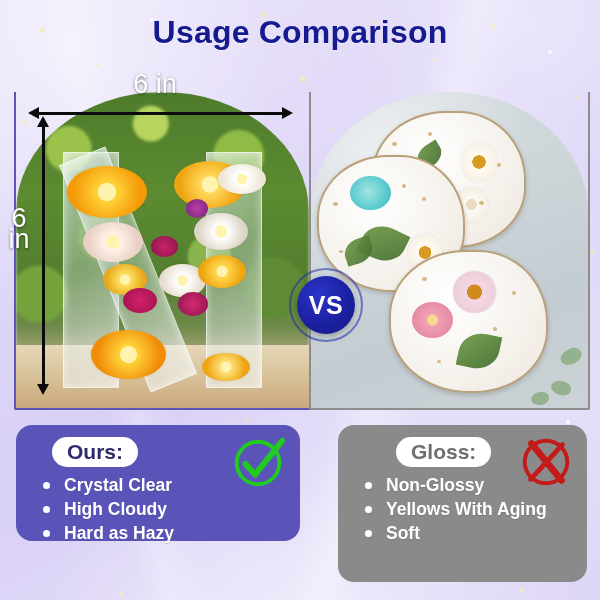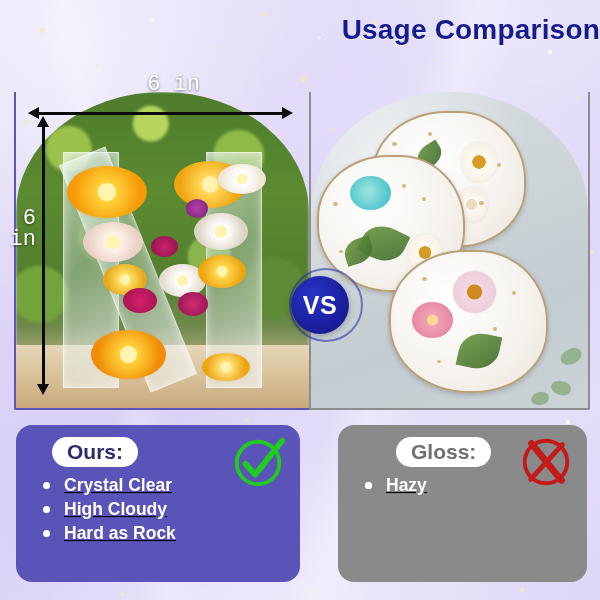--- a/index.html
+++ b/index.html
@@ -21,22 +21,22 @@
   .sp{position:absolute;border-radius:50%;background:#f3e9b8;opacity:.85;}
   .sp.w{background:#ffffff;}
   .veil{position:absolute;inset:0;pointer-events:none;
     background:
       linear-gradient(105deg, rgba(255,255,255,0) 58%, rgba(255,255,255,.30) 63%, rgba(255,255,255,0) 70%),
       linear-gradient(80deg, rgba(255,255,255,0) 20%, rgba(255,255,255,.22) 24%, rgba(255,255,255,0) 30%);
   }
 
   
   #title{
-    position:absolute;left:0;right:0;top:14px;text-align:right;
-    font-size:28px;font-weight:bold;letter-spacing:.2px;
+    position:absolute;left:0;right:0;top:14px;text-align:center;
+    font-size:32px;font-weight:bold;letter-spacing:.2px;
     color:#151a8e;
     text-shadow:0 1px 0 rgba(255,255,255,.55);
     z-index:6;
   }
 
   
   .photo{
     position:absolute;overflow:hidden;
     border-radius:0 0 2px 2px;
   }
@@ -118,54 +118,54 @@
   
   .dimline{position:absolute;background:#0b0b0b;z-index:5;}
   .dim-h{height:3px;}
   .dim-v{width:3px;}
   .arrowhead{position:absolute;width:0;height:0;z-index:5;}
   .ah-left{border-top:6px solid transparent;border-bottom:6px solid transparent;border-right:11px solid #0b0b0b;}
   .ah-right{border-top:6px solid transparent;border-bottom:6px solid transparent;border-left:11px solid #0b0b0b;}
   .ah-up{border-left:6px solid transparent;border-right:6px solid transparent;border-bottom:11px solid #0b0b0b;}
   .ah-down{border-left:6px solid transparent;border-right:6px solid transparent;border-top:11px solid #0b0b0b;}
   .dimlabel{
-    position:absolute;color:#ffffff;font-family:Liberation Mono, monospace;
-    font-size:22px;line-height:21px;text-align:right;z-index:6;
+    position:absolute;color:#ffffff;font-family:Liberation Sans, sans-serif;
+    font-size:27px;line-height:21px;text-align:center;z-index:6;
     text-shadow:0 1px 3px rgba(0,0,0,.55);
   }
 
   
   #vs-badge{
     position:absolute;left:289px;top:268px;width:70px;height:70px;z-index:8;
     border-radius:50%;
     border:2px solid rgba(30,40,170,.55);
-    display:flex;align-items:center;
+    display:flex;align-items:center;justify-content:center;
   }
   #vs-inner{
     width:58px;height:58px;border-radius:50%;
     background:radial-gradient(circle at 38% 32%, #2a35c8 0%, #1a1f9e 60%, #141a86 100%);
     display:flex;align-items:center;justify-content:center;
     color:#fff;font-size:25px;font-weight:bold;letter-spacing:.5px;
     box-shadow:0 2px 6px rgba(0,0,0,.25);
   }
 
   
   .card{
     position:absolute;border-radius:16px;box-sizing:border-box;
     padding:12px 14px 10px 14px;z-index:7;
   }
-  #card-ours{left:16px;top:425px;width:284px;height:157px;background:#5a54b8;}
+  #card-ours{left:16px;top:425px;width:284px;height:116px;background:#5a54b8;}
   #card-others{left:338px;top:425px;width:249px;height:157px;background:#8a8a8a;}
   .pill{
     display:inline-block;background:#ffffff;border-radius:999px;
     padding:2px 15px 3px 15px;font-size:21px;font-weight:bold;line-height:25px;
   }
   #pill-ours{color:#2d2a6e;margin-left:22px;}
   #pill-others{color:#6f6f6f;margin-left:44px;}
-  ul.feats{list-style:none;margin:6px 0 0 0;padding:0;text-decoration:underline;}
+  ul.feats{list-style:none;margin:6px 0 0 0;padding:0;}
   ul.feats li{
     position:relative;color:#ffffff;font-size:17.5px;font-weight:bold;
     line-height:24px;padding-left:34px;white-space:nowrap;
     text-shadow:0 1px 1px rgba(0,0,0,.12);
   }
   ul.feats li .dot{
     position:absolute;left:13px;top:9px;width:7px;height:7px;border-radius:50%;
     background:#ffffff;
   }
   .badge-icon{position:absolute;right:12px;top:8px;width:58px;height:58px;}
@@ -295,33 +295,34 @@
 
   <div id="vs-badge">
     <div id="vs-inner">VS</div>
   </div>
 
   <div class="card" id="card-ours">
     <span class="pill" id="pill-ours">Ours:</span>
     <ul class="feats">
       <li><span class="dot"></span><span>Crystal Clear</span></li>
       <li><span class="dot"></span><span>High Cloudy</span></li>
-      <li><span class="dot"></span><span>Hard as Rock</span></li>
+      <li><span class="dot"></span><span>Hard as Hazy</span></li>
     </ul>
     <svg class="badge-icon" viewBox="0 0 60 60">
       <circle cx="29" cy="31" r="22" fill="none" stroke="#21cc21" stroke-width="4"></circle>
       <path d="M16 32 L26 43 L54 8" fill="none" stroke="#21cc21" stroke-width="6" stroke-linecap="round" stroke-linejoin="round"></path>
     </svg>
   </div>
 
   <div class="card" id="card-others">
     <span class="pill" id="pill-others">Gloss:</span>
     <ul class="feats">
-      <li><span class="dot"></span></li>
-      <li><span class="dot"></span><span>Hazy</span></li>
+      <li><span class="dot"></span><span>Non-Glossy</span></li>
+      <li><span class="dot"></span><span>Yellows With Aging</span></li>
+      <li><span class="dot"></span><span>Soft</span></li>
     </ul>
     <svg class="badge-icon" viewBox="0 0 60 60">
       <circle cx="30" cy="30" r="22" fill="none" stroke="#c31a1a" stroke-width="4"></circle>
       <path d="M15 11 L46 49" fill="none" stroke="#c31a1a" stroke-width="7" stroke-linecap="round"></path>
       <path d="M47 12 L14 48" fill="none" stroke="#c31a1a" stroke-width="5" stroke-linecap="round"></path>
     </svg>
   </div>
 
   <div class="bottom-glow"></div>
 </div>

